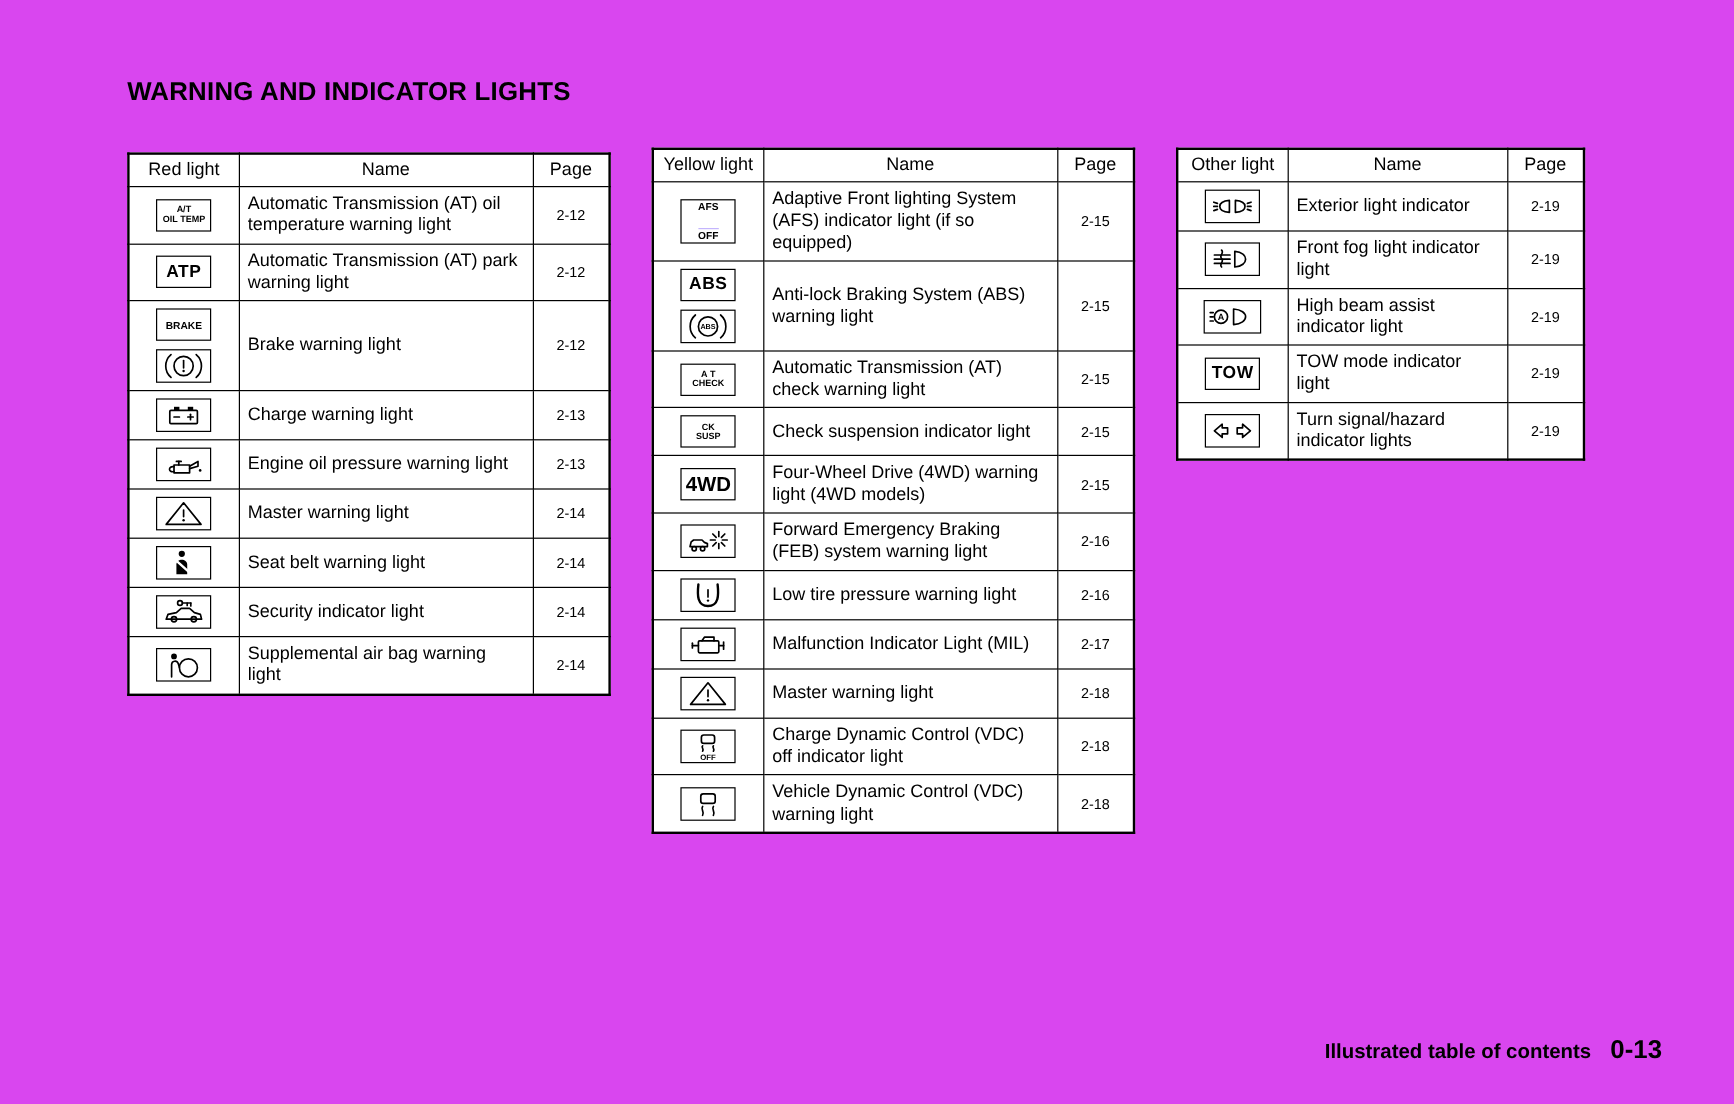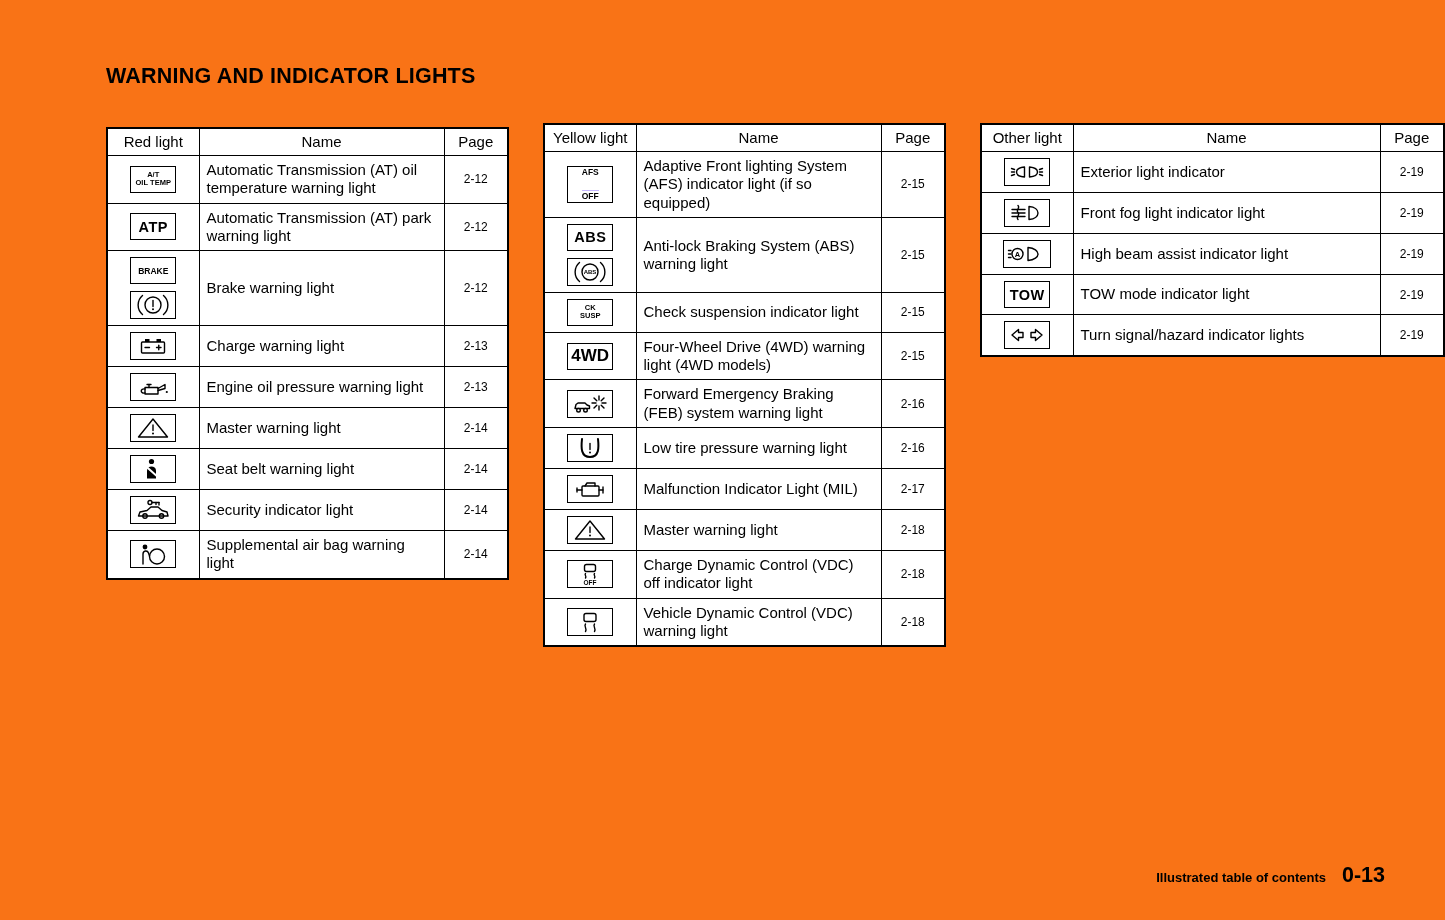--- a/index.html
+++ b/index.html
@@ -1,27 +1,27 @@
 <!DOCTYPE html>
 <html><head>
 <meta charset="utf-8">
 <style>
   html,body{margin:0;padding:0;background:#fff;}
   .page{
-    position:relative;width:1445px;height:920px;background:#f97316;
+    position:relative;width:1445px;height:920px;background:#d946ef;
     font-family:"Liberation Sans",sans-serif;color:#000;overflow:hidden;
   }
   .title{
     position:absolute;left:106px;top:64px;
     font-size:21.5px;font-weight:bold;letter-spacing:.2px;
   }
   .twrap{position:absolute;}
   .t1{left:106px;top:127px;width:403px;}
   .t2{left:543px;top:123px;width:403px;}
-  .t3{left:980px;top:123px;width:465px;}
+  .t3{left:980px;top:123px;width:341px;}
   table{border-collapse:collapse;width:100%;table-layout:fixed;border:2px solid #000;background:#fff;}
   th,td{border:1px solid #000;}
   th{font-weight:normal;font-size:15px;padding:4px 2px;text-align:center;vertical-align:middle;line-height:1.2;}
   td.icon-cell{text-align:center;vertical-align:middle;padding:6px 4px;}
   td.name-cell{font-size:15px;padding:5px 7px;vertical-align:middle;line-height:1.22;}
   td.page-cell{font-size:12px;text-align:center;vertical-align:middle;padding:4px 2px;}
   .icon-stack{display:flex;flex-direction:column;align-items:center;gap:7px;justify-content:flex-end;}
   .icon-box{
     display:inline-flex;align-items:center;justify-content:center;
     border:1px solid #000;min-width:46px;min-height:27px;padding:1px 3px;background:#fff;box-sizing:border-box;
@@ -32,21 +32,21 @@
   .bold{font-weight:bold;}
   .ts13{font-size:17px;}
   .ts14{font-size:14.5px;letter-spacing:.5px;}
   .afs-top{border-bottom:1px solid #c4b5fd;padding-bottom:13px;margin-bottom:1px;}
   svg.ic{display:block;}
   svg.ic *{vector-effect:non-scaling-stroke;}
   .footer{
     position:absolute;right:60px;bottom:32px;
     display:flex;align-items:baseline;gap:16px;
   }
-  .footer-label{font-weight:bold;font-size:13px;}
+  .footer-label{font-weight:bold;font-size:17px;}
   .footer-page{font-weight:bold;font-size:21.5px;}
 </style>
 </head>
 <body>
 
 <div class="page">
 
   <div class="title">WARNING AND INDICATOR LIGHTS</div>
 
   <div class="twrap t1">
@@ -259,20 +259,34 @@
               </div>
             </td>
             <td class="name-cell">Anti-lock Braking System (ABS) warning light</td>
             <td class="page-cell">2-15</td>
           </tr>
           <tr>
             <td class="icon-cell">
               <div class="icon-stack">
                 <span class="icon-box">
                   <span class="tcol ts7">
+                    <span>A&nbsp;T</span>
+                    <span>CHECK</span>
+                  </span>
+                </span>
+              </div>
+            </td>
+            <td class="name-cell">Automatic Transmission (AT) check warning light</td>
+            <td class="page-cell">2-15</td>
+          </tr>
+          <tr>
+            <td class="icon-cell">
+              <div class="icon-stack">
+                <span class="icon-box">
+                  <span class="tcol ts7">
                     <span>CK</span>
                     <span>SUSP</span>
                   </span>
                 </span>
               </div>
             </td>
             <td class="name-cell">Check suspension indicator light</td>
             <td class="page-cell">2-15</td>
           </tr>
           <tr>

